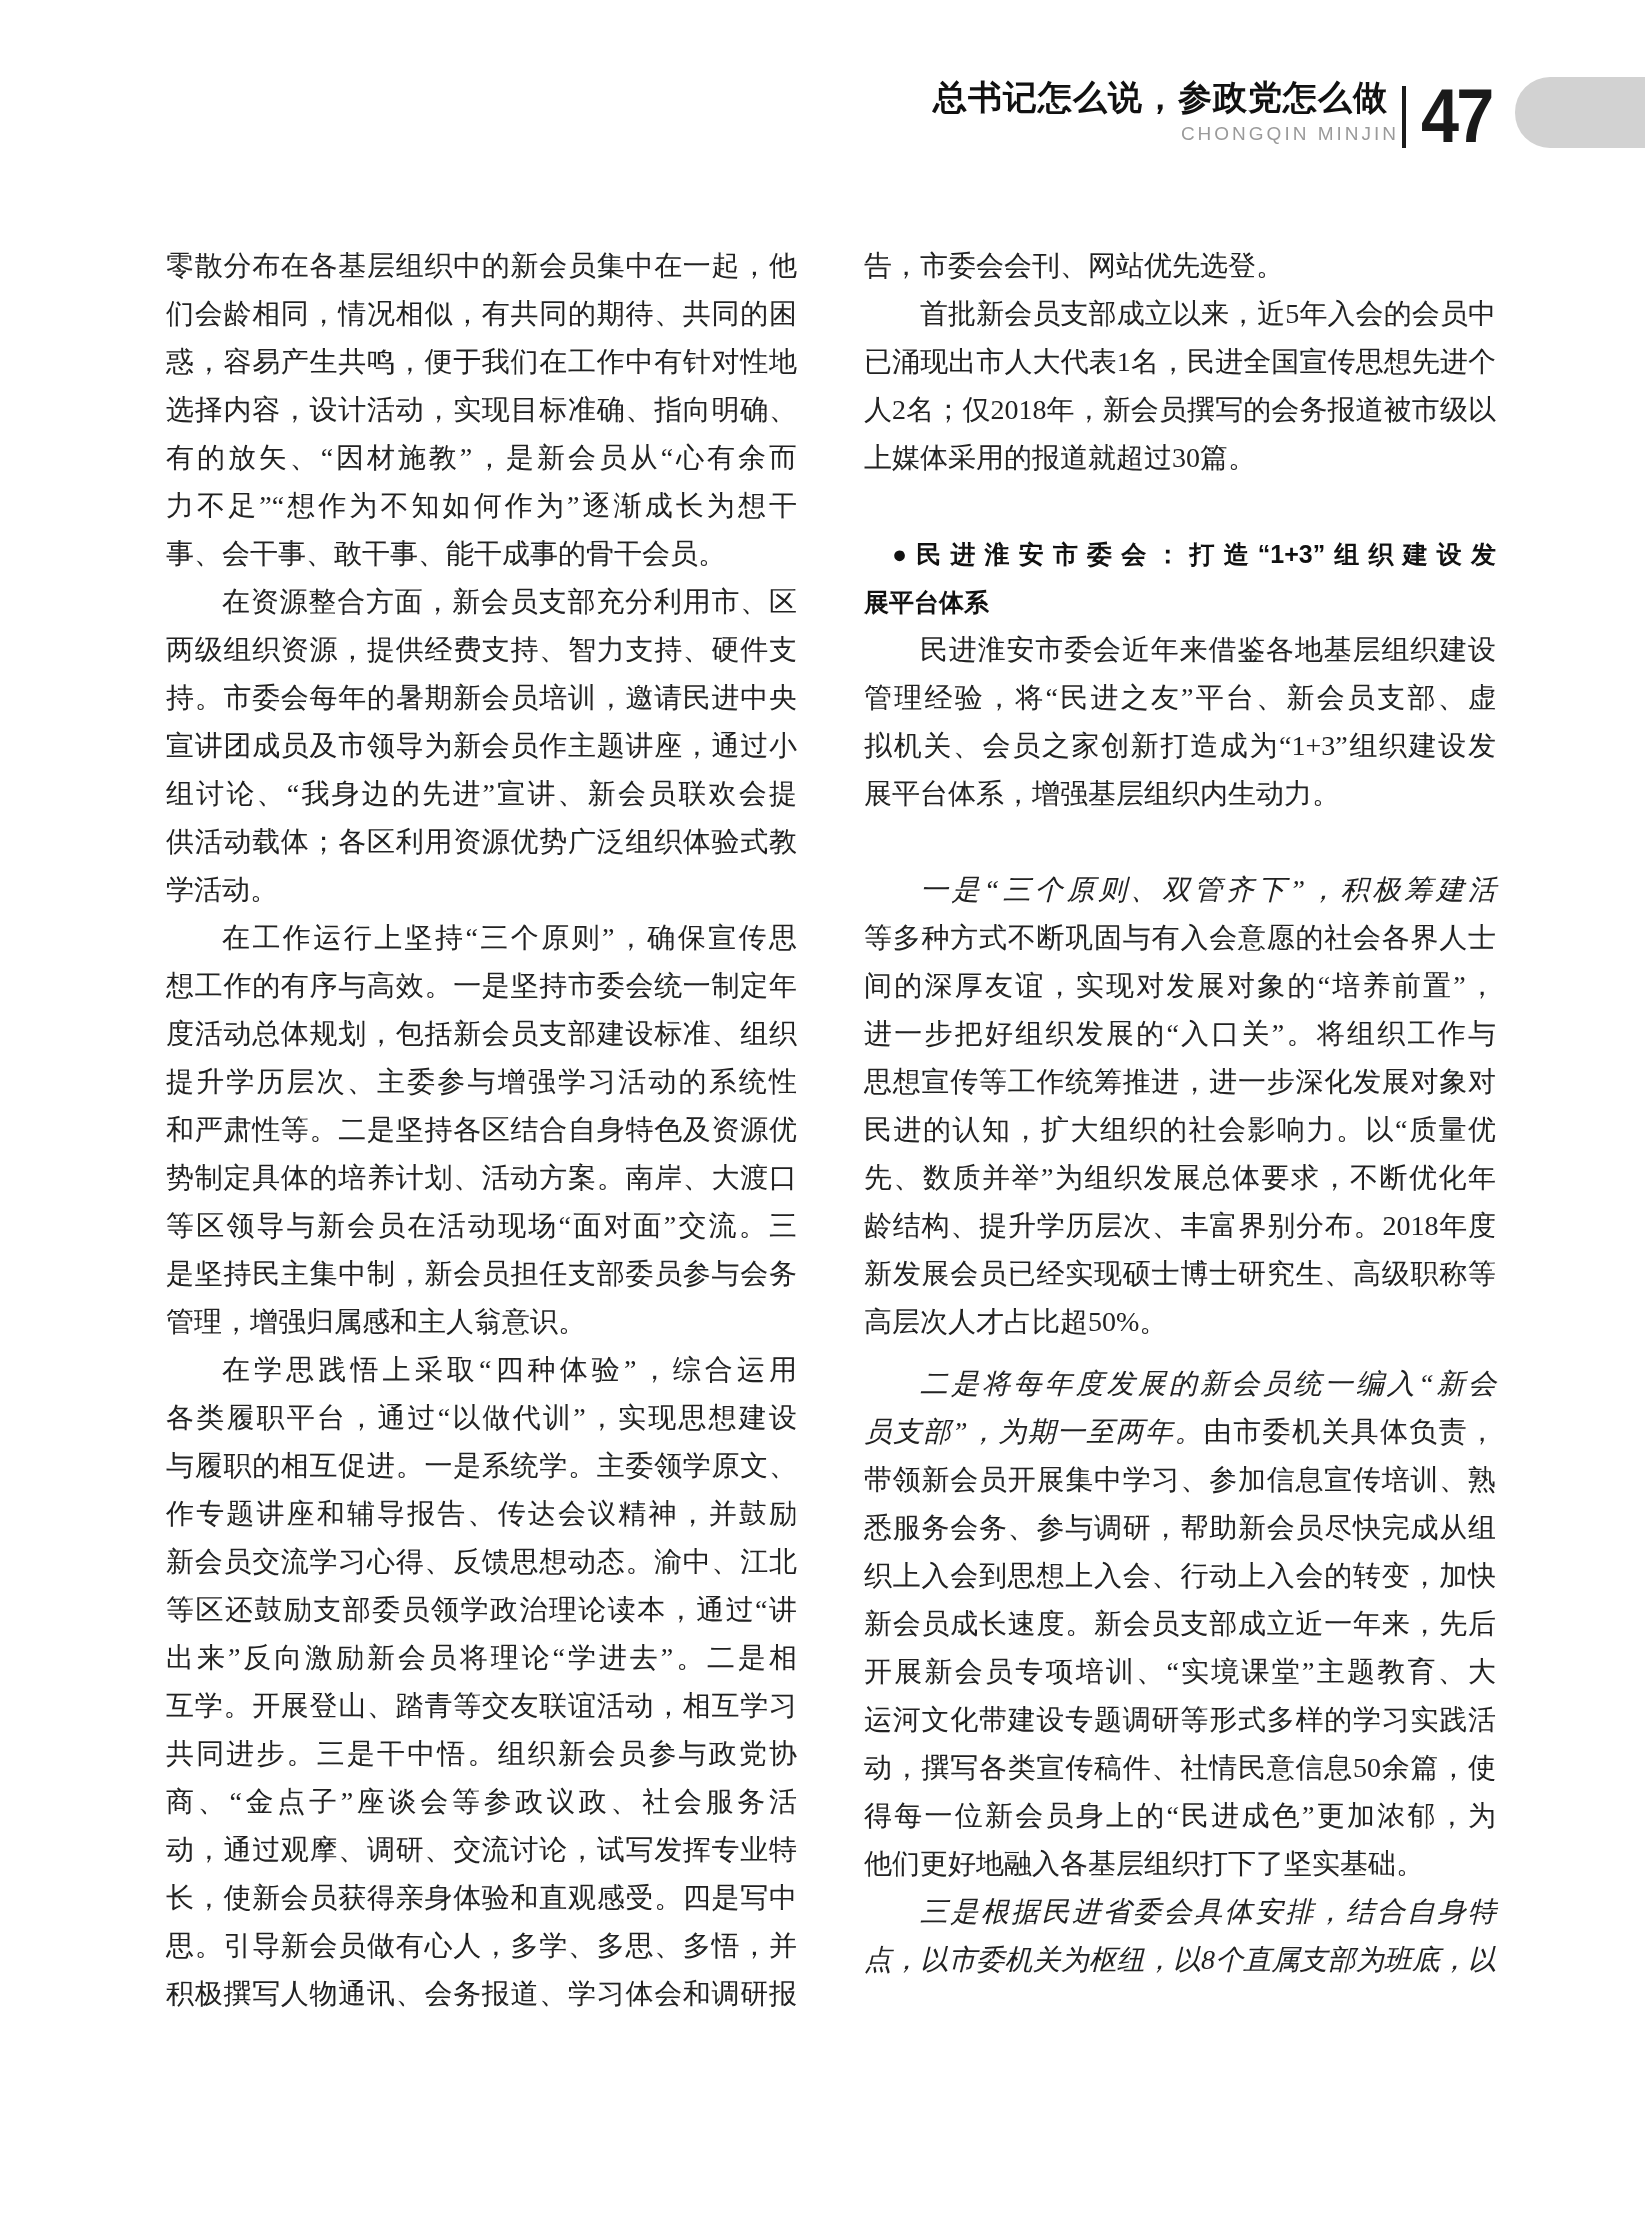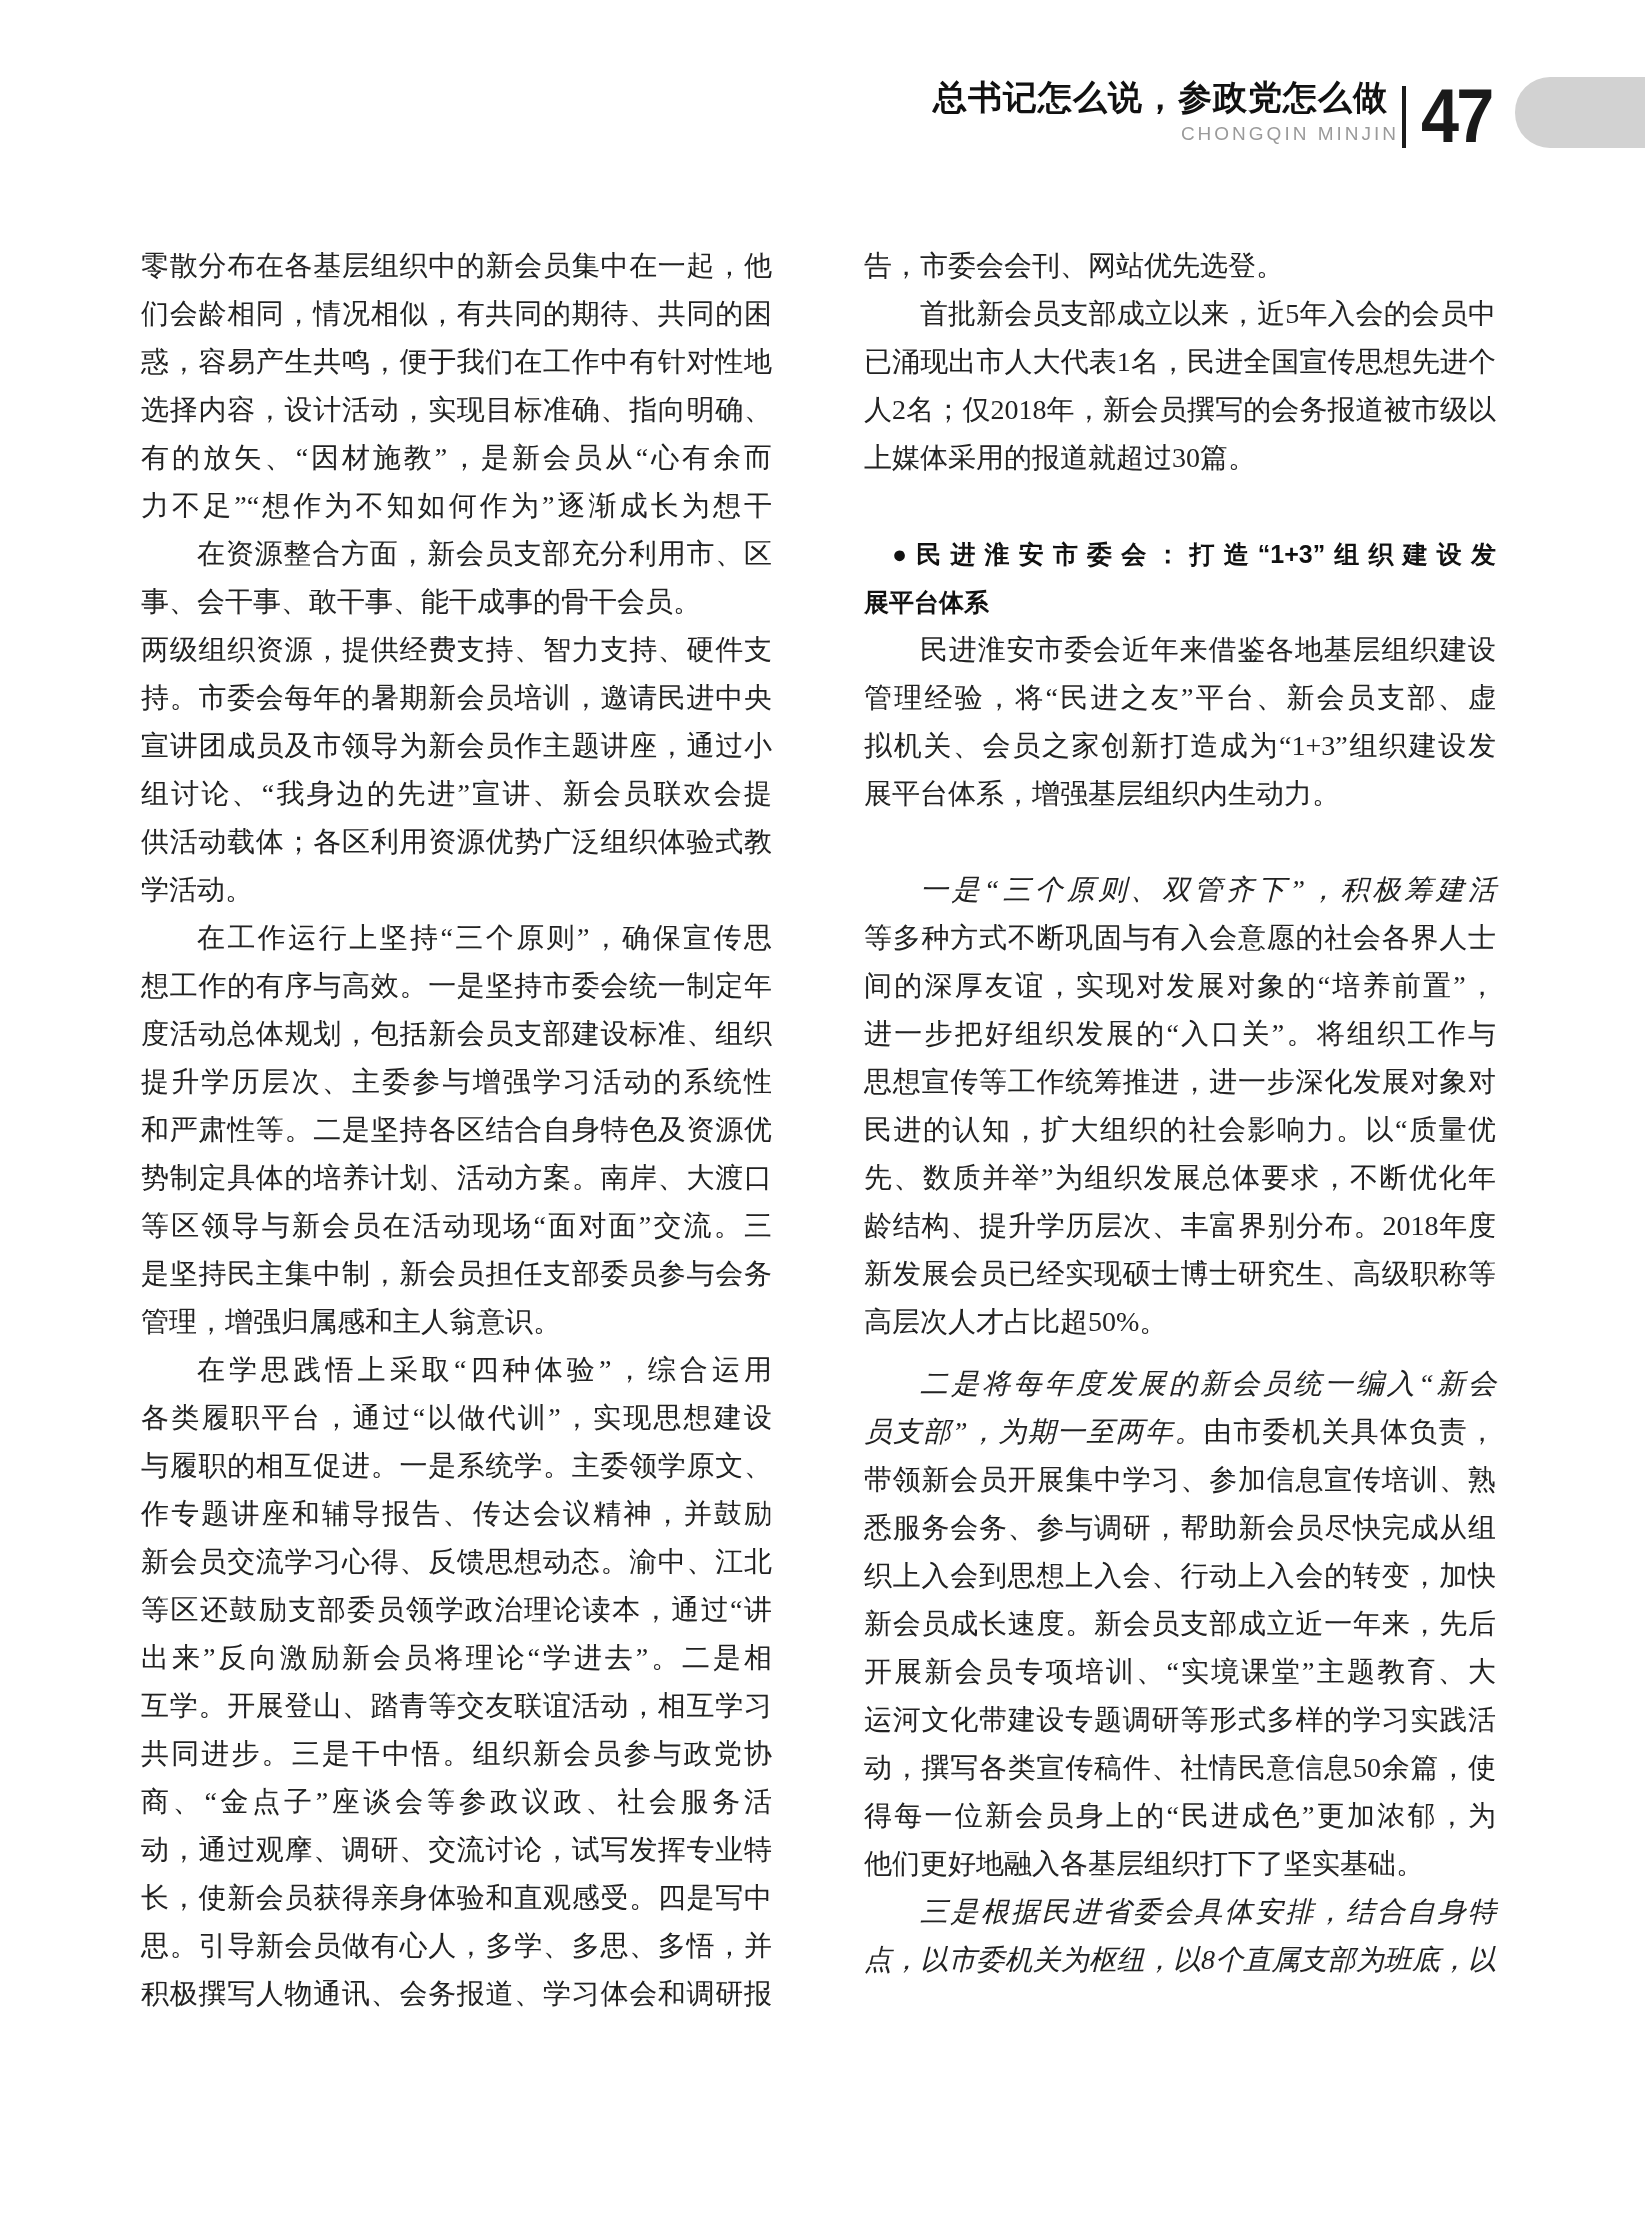--- a/index.html
+++ b/index.html
@@ -38,21 +38,21 @@
   .header-tab {
     position:absolute; left:1515px; top:77px;
     width:130px; height:71px;
     background:#d2d2d2;
     border-radius:35px 0 0 35px;
   }
   
   .column {
     position:absolute; top:242px; width:632px;
   }
-  .column-left  { left:141px; width:631px; }
+  .column-left  { left:166px; width:631px; }
   .column-right { left:864px; width:632px; }
   .line {
     height:48px; line-height:48px;
     font-size:28px; color:#222222;
     box-sizing:border-box; width:100%;
     white-space:nowrap;
   }
   .line.fill { text-align:justify; text-align-last:justify; white-space:normal; }
   .line.end  { text-align:left; }
   .line.heading {
@@ -72,22 +72,22 @@
   <div class="page-number">47</div>
   <div class="header-tab"></div>
 
   <div class="column column-left" id="col-left">
       <div class="line fill"><span>零散分布在各基层组织中的新会员集中在一起，他</span></div>
       <div class="line fill"><span>们会龄相同，情况相似，有共同的期待、共同的困</span></div>
       <div class="line fill"><span>惑，容易产生共鸣，便于我们在工作中有针对性地</span></div>
       <div class="line fill"><span>选择内容，设计活动，实现目标准确、指向明确、</span></div>
       <div class="line fill"><span>有的放矢、“因材施教”，是新会员从“心有余而</span></div>
       <div class="line fill"><span>力不足”“想作为不知如何作为”逐渐成长为想干</span></div>
+      <div class="line end"><span>事、会干事、敢干事、能干成事的骨干会员。</span></div>
       <div class="line fill" style="padding-left: 56px;"><span>在资源整合方面，新会员支部充分利用市、区</span></div>
-      <div class="line end"><span>事、会干事、敢干事、能干成事的骨干会员。</span></div>
       <div class="line fill"><span>两级组织资源，提供经费支持、智力支持、硬件支</span></div>
       <div class="line fill"><span>持。市委会每年的暑期新会员培训，邀请民进中央</span></div>
       <div class="line fill"><span>宣讲团成员及市领导为新会员作主题讲座，通过小</span></div>
       <div class="line fill"><span>组讨论、“我身边的先进”宣讲、新会员联欢会提</span></div>
       <div class="line fill"><span>供活动载体；各区利用资源优势广泛组织体验式教</span></div>
       <div class="line end"><span>学活动。</span></div>
       <div class="line fill" style="padding-left: 56px;"><span>在工作运行上坚持“三个原则”，确保宣传思</span></div>
       <div class="line fill"><span>想工作的有序与高效。一是坚持市委会统一制定年</span></div>
       <div class="line fill"><span>度活动总体规划，包括新会员支部建设标准、组织</span></div>
       <div class="line fill"><span>提升学历层次、主委参与增强学习活动的系统性</span></div>

